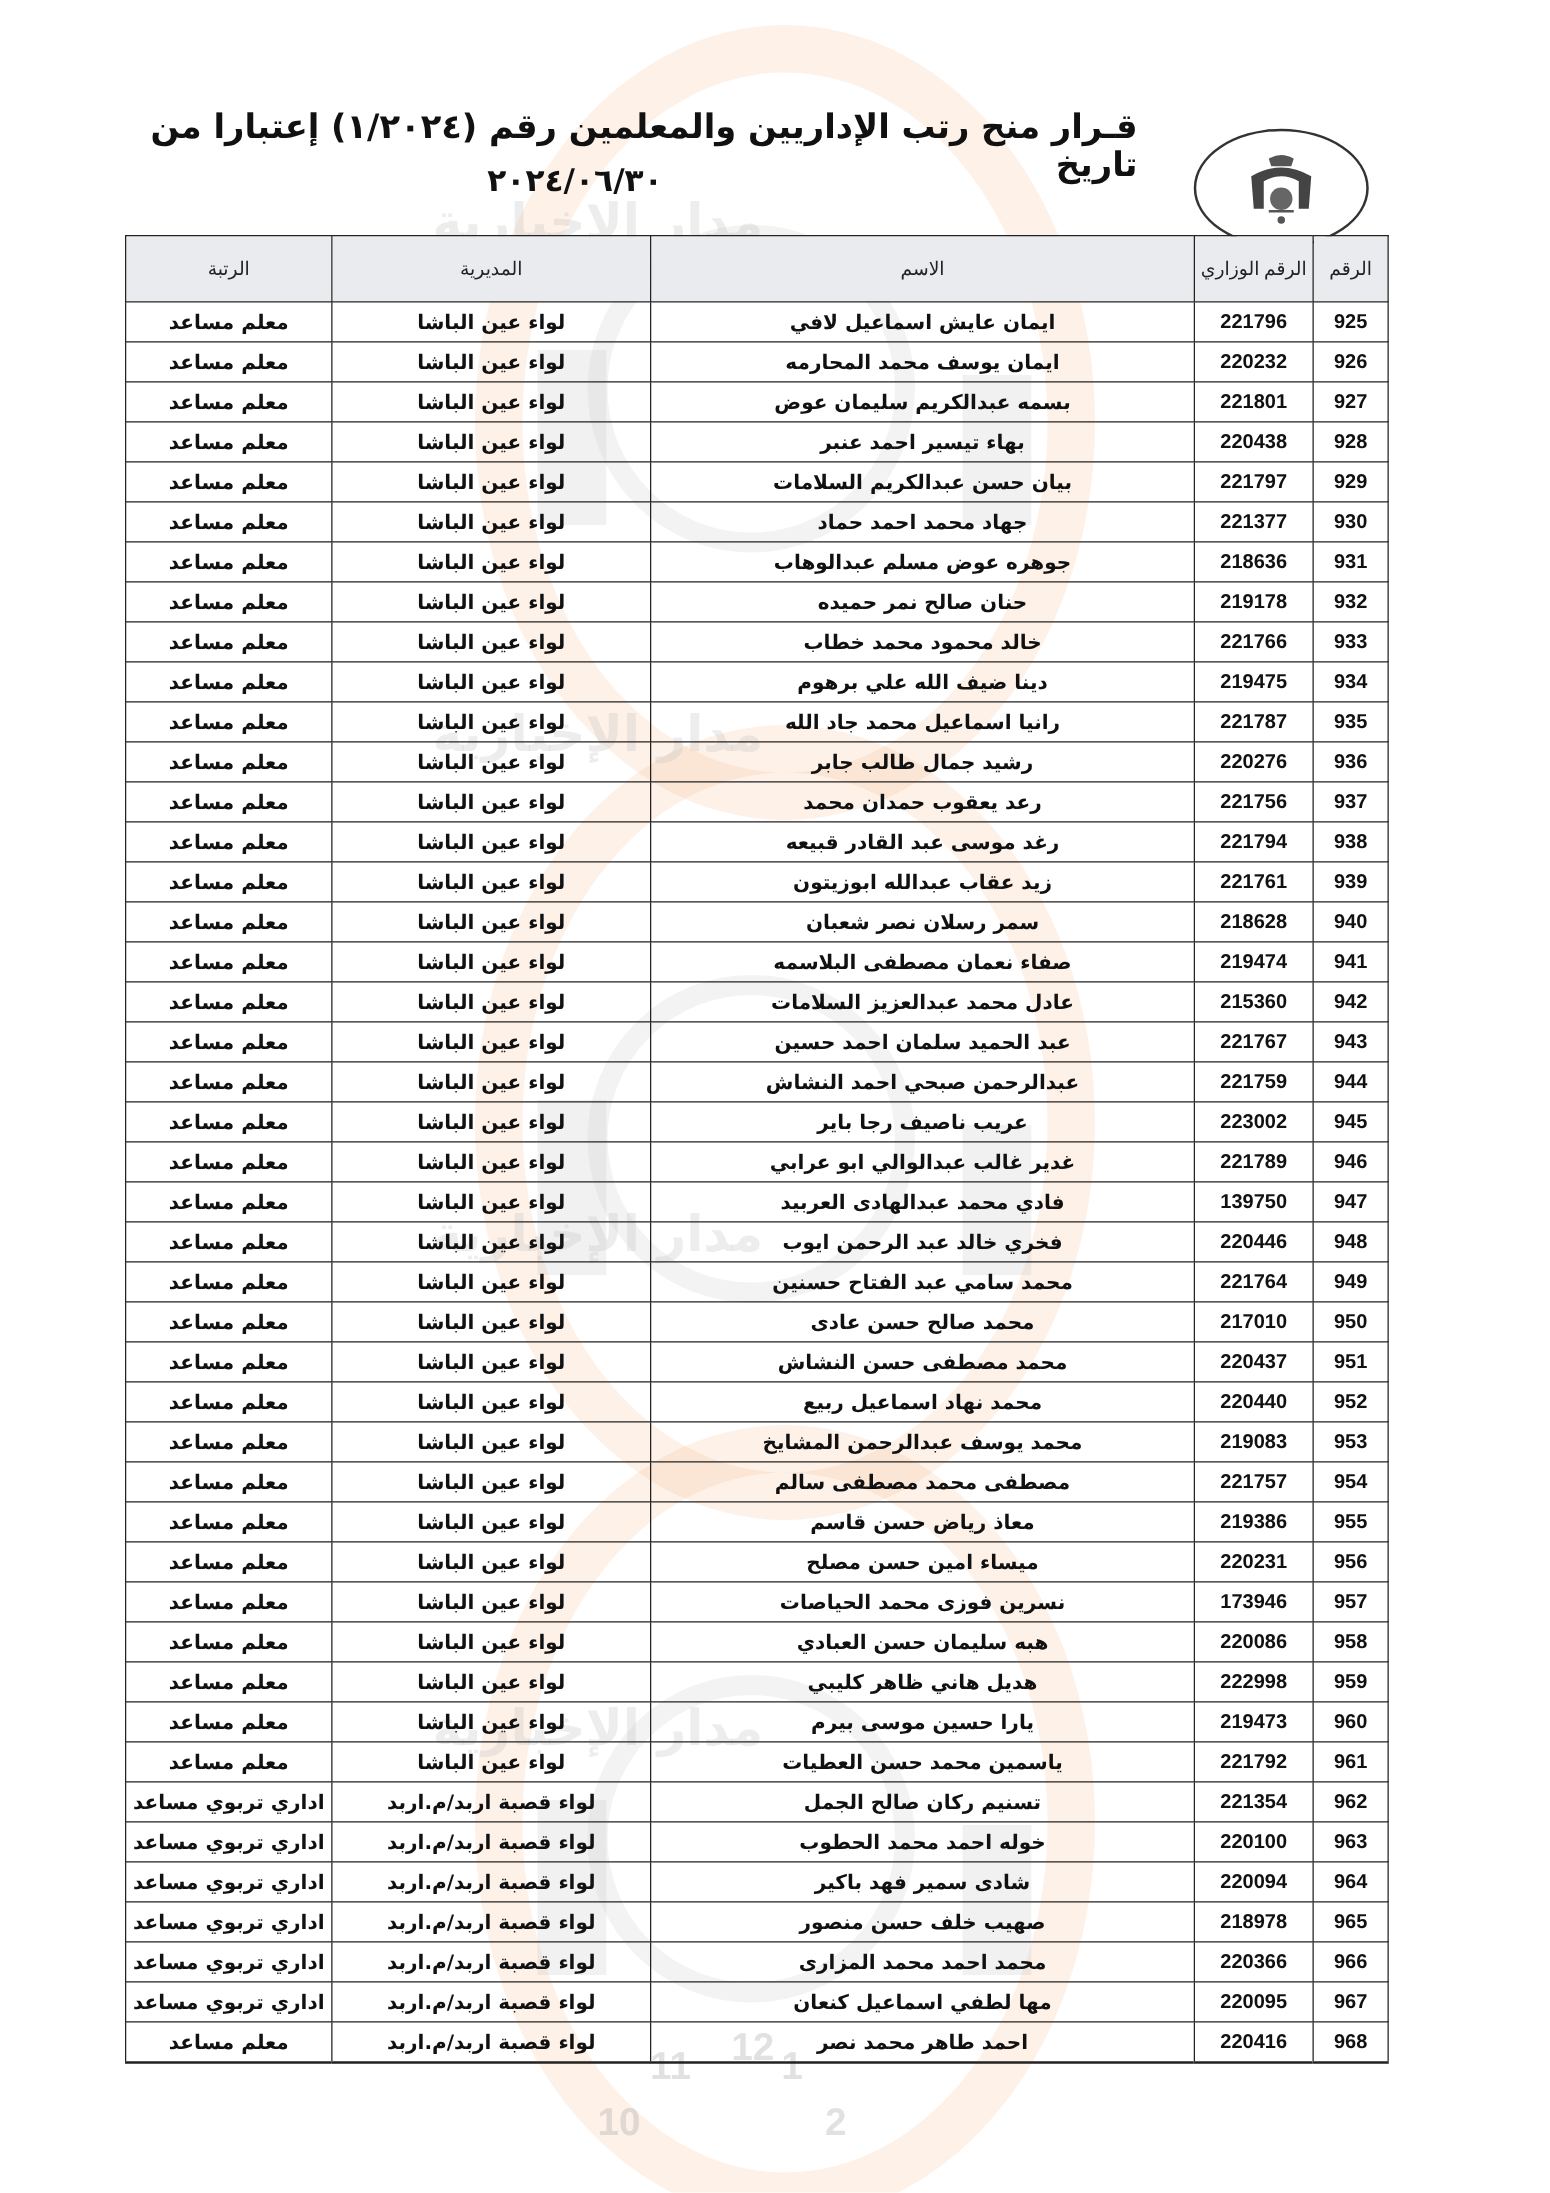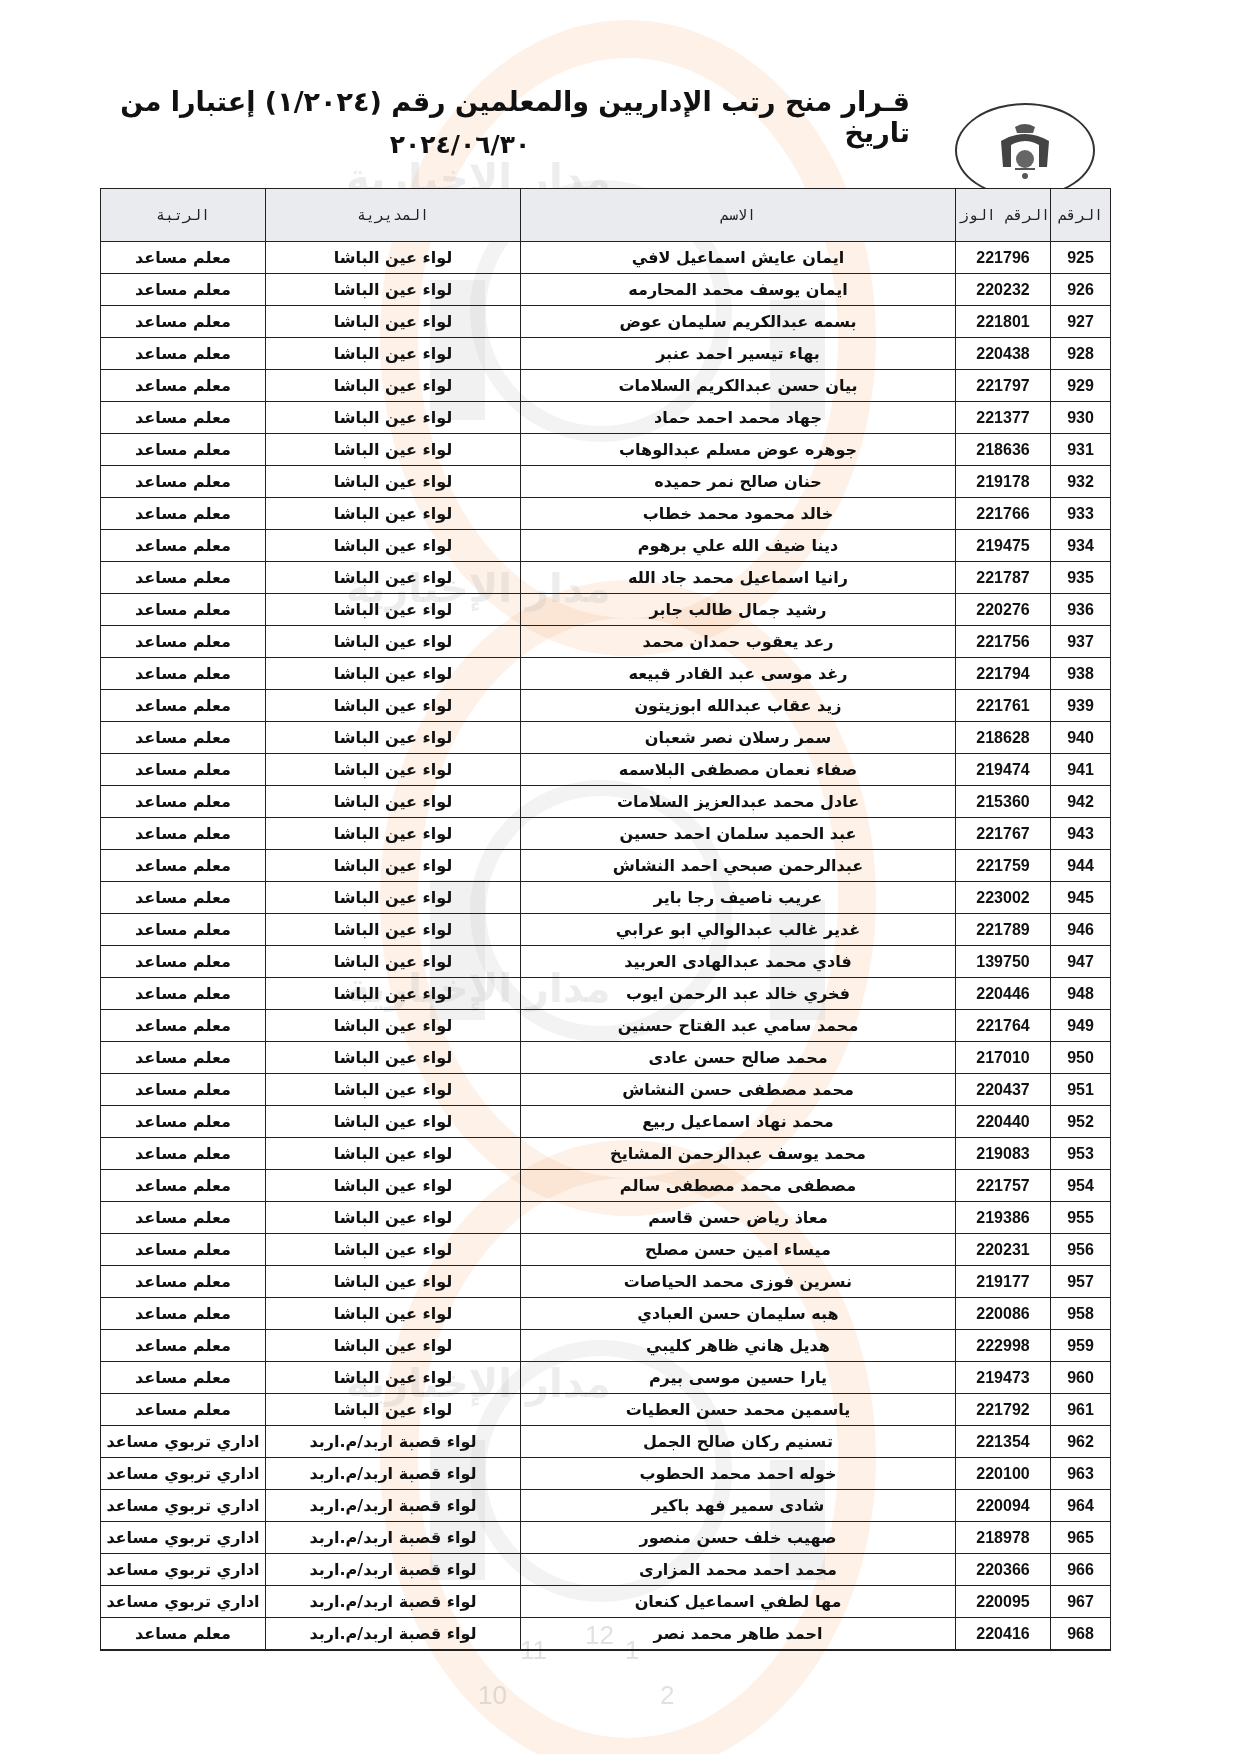--- a/index.html
+++ b/index.html
@@ -9,21 +9,21 @@
     }
     .watermark { position: absolute; pointer-events: none; }
     .wm-ring {
       position: absolute; border-radius: 50%;
       border: 38px solid rgba(245, 190, 150, 0.22);
     }
     .wm-clock {
       position: absolute; border-radius: 50%;
       border: 16px solid rgba(200,200,200,0.22);
     }
-    .wm-num { position: absolute; color: rgba(170,170,170,0.35); font-family: "Liberation Sans", sans-serif; font-weight: normal; font-size: 26px; }
+    .wm-num { position: absolute; color: rgba(170,170,170,0.35); font-family: "Liberation Sans", sans-serif; font-weight: bold; font-size: 31px; }
     .wm-text { position: absolute; color: rgba(190,190,190,0.28); font-family: "DejaVu Sans", sans-serif; font-weight: bold; margin-left: 36px; }
     .wm-bar { position: absolute; background: rgba(200,200,200,0.25); }
 
     .header { position: absolute; left: 0; top: 0; width: 1240px; height: 185px; }
     .title {
       position: absolute; right: 330px; top: 86px; direction: rtl; 
       font-family: "DejaVu Sans", sans-serif; font-weight: bold; font-size: 27px; color: #111; width: 800px;
     }
     .title-date {
       position: absolute; left: 300px; top: 130px; width: 320px; text-align: center; direction: rtl;
@@ -38,21 +38,21 @@
 
     table.list {
       position: absolute; left: 100px; top: 188px; width: 1010px;
       border-collapse: collapse; direction: rtl; table-layout: fixed;
     }
     table.list th, table.list td {
       border: 1.5px solid #222; padding: 0; text-align: center; overflow: hidden; white-space: nowrap;
     }
     table.list th {
       height: 52px; background: #e9ebee; font-weight: normal; font-size: 15px; color: #222;
-      font-family: Liberation Mono, monospace;
+      font-family: Liberation Serif, serif;
     }
     table.list td { height: 31px; font-size: 16px; font-weight: bold; color: #111; }
     td.c-num, td.c-id { font-family: "Liberation Sans", sans-serif; font-size: 18px; }
     td.c-num { text-align: right; padding-right: 4px; }
     td.c-name, td.c-dir, td.c-rank { font-family: "DejaVu Sans", sans-serif; }
     table.list tr:last-child td { border-bottom: 2.5px solid #222; }
   </style>
 </head>
 <body>
 
@@ -331,21 +331,21 @@
       </tr>
       <tr>
         <td class="c-num">956</td>
         <td class="c-id">220231</td>
         <td class="c-name">ميساء امين حسن مصلح</td>
         <td class="c-dir">لواء عين الباشا</td>
         <td class="c-rank">معلم مساعد</td>
       </tr>
       <tr>
         <td class="c-num">957</td>
-        <td class="c-id">219177</td>
+        <td class="c-id">173946</td>
         <td class="c-name">نسرين فوزى محمد الحياصات</td>
         <td class="c-dir">لواء عين الباشا</td>
         <td class="c-rank">معلم مساعد</td>
       </tr>
       <tr>
         <td class="c-num">958</td>
         <td class="c-id">220086</td>
         <td class="c-name">هبه سليمان حسن العبادي</td>
         <td class="c-dir">لواء عين الباشا</td>
         <td class="c-rank">معلم مساعد</td>

